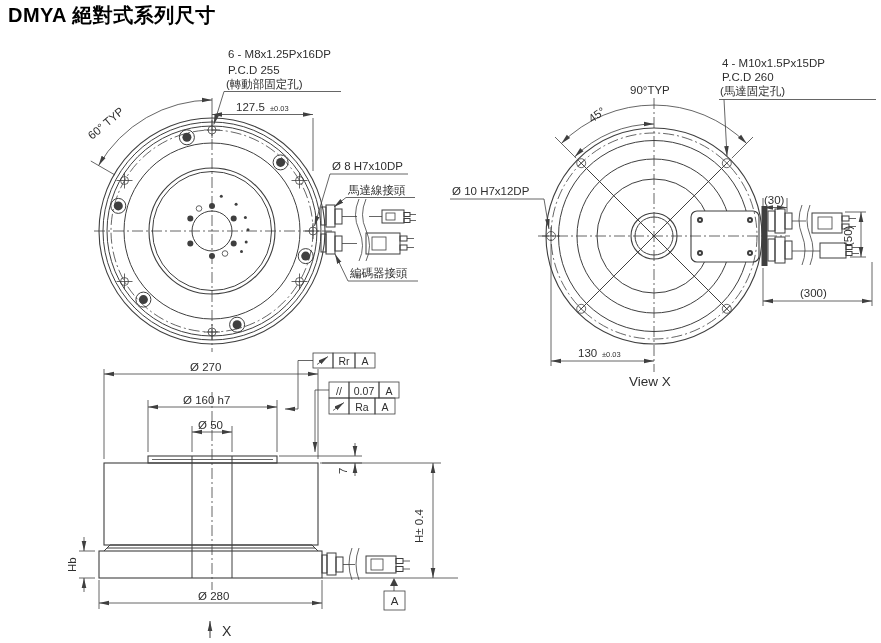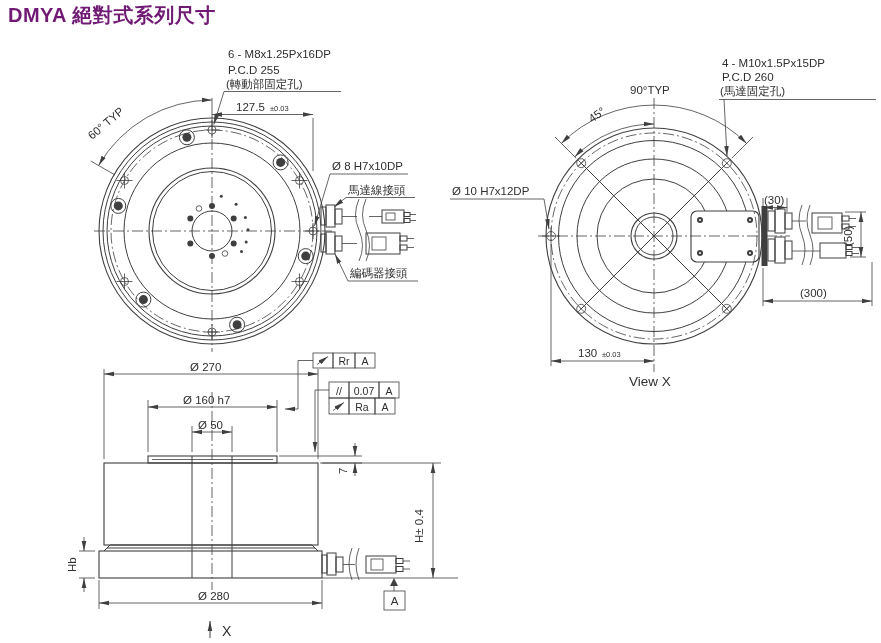--- a/index.html
+++ b/index.html
@@ -1,18 +1,18 @@
 <!DOCTYPE html>
 <html><head>
 <meta charset="utf-8">
 <style>
   html,body{margin:0;padding:0;background:#ffffff;}
   #stage{position:relative;width:881px;height:643px;background:#ffffff;overflow:hidden;}
   #title{position:absolute;left:8px;top:2px;font-family:"Liberation Sans",sans-serif;
-         font-weight:bold;font-size:20px;color:#701a75;letter-spacing:0.5px;}
+         font-weight:bold;font-size:20px;color:#000000;letter-spacing:0.5px;}
   svg{position:absolute;left:0;top:0;}
   .o{stroke:#3f3f3f;fill:none;stroke-width:1.1px;}
   .c{stroke:#3f3f3f;fill:none;stroke-width:1px;}
   .d{stroke:#3f3f3f;fill:none;stroke-width:0.8px;}
   .cl{stroke:#3f3f3f;fill:none;stroke-width:0.8px;stroke-dasharray:11 3 2 3;}
   .fl{fill:#3f3f3f;stroke:none;}
   .wf{fill:#ffffff;stroke:#3f3f3f;stroke-width:1.1px;}
   text{font-family:"Liberation Sans",sans-serif;fill:#2f2f2f;}
   .t{font-size:11.5px;}
   .ts{font-size:7.5px;}

